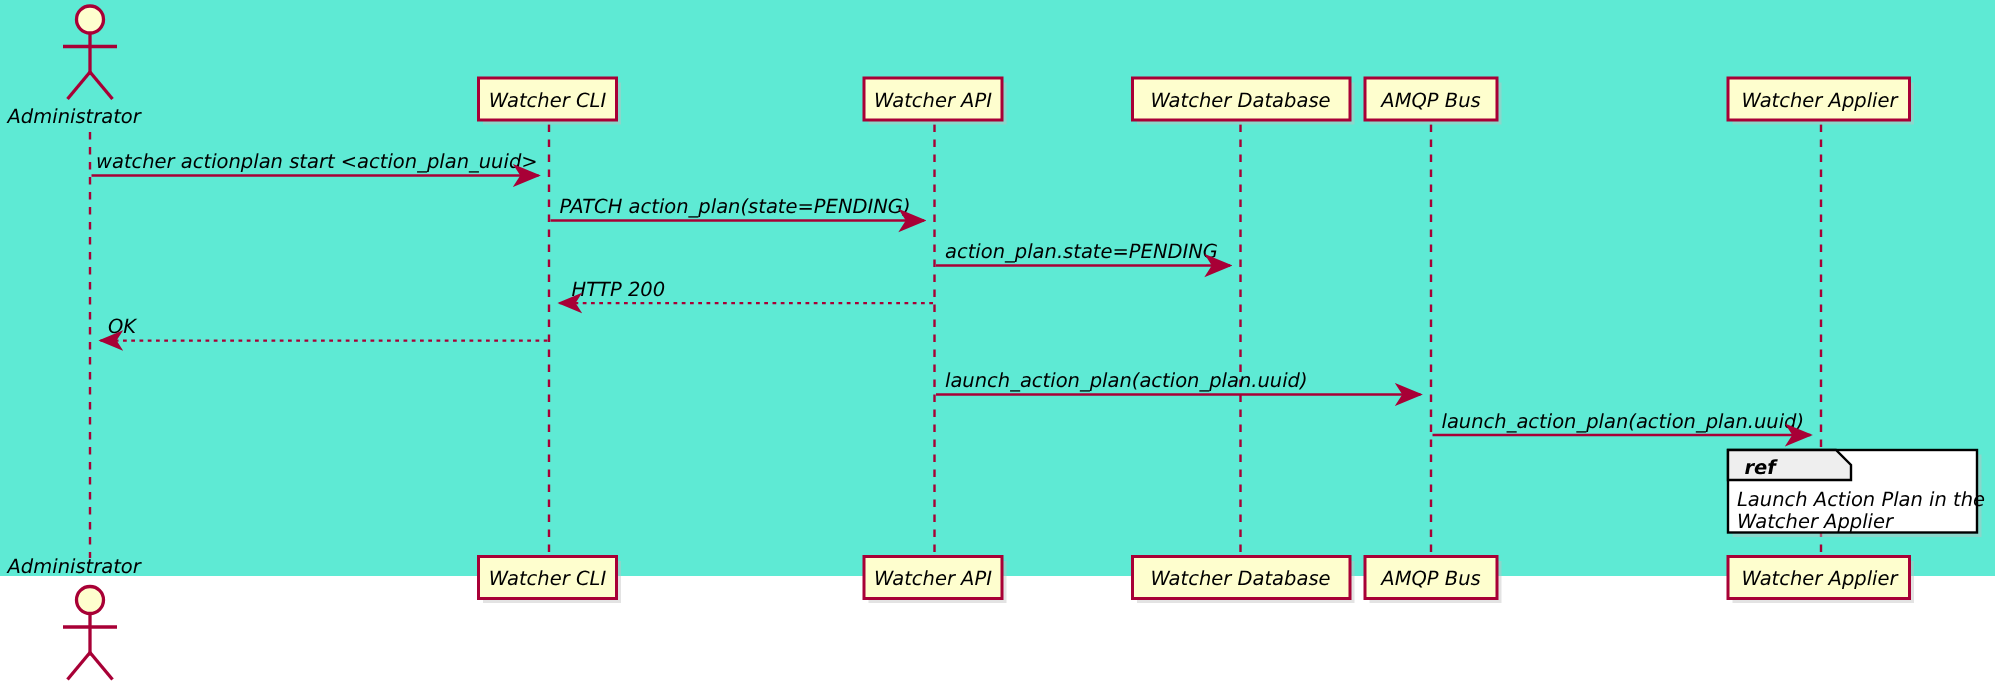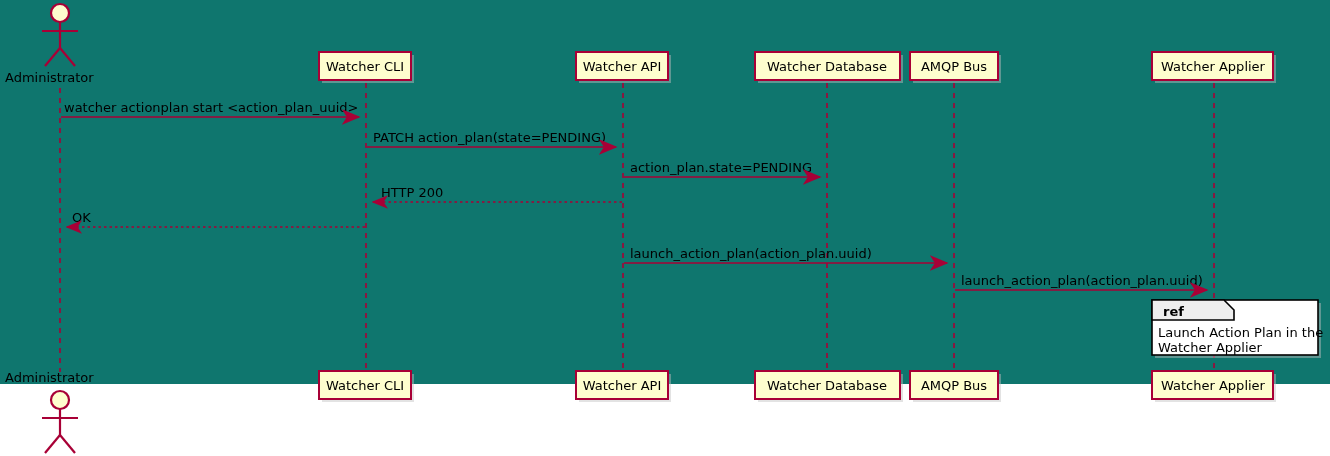--- a/index.html
+++ b/index.html
@@ -11,21 +11,22 @@
   body {
     font-family: "DejaVu Sans", sans-serif;
     width: 1330px;
     height: 456px;
     overflow: hidden;
   }
   #diagram {
     position: relative;
     width: 1330px;
     height: 384px;
-    background: #0f766e;
+    background: #5eead4;
+    font-style: italic;
   }
   #diagram svg {
     position: absolute;
     top: 0;
     left: 0;
   }
   .participant-label {
     font-family: "DejaVu Sans", sans-serif;
     font-size: 13px;
     fill: #000000;

